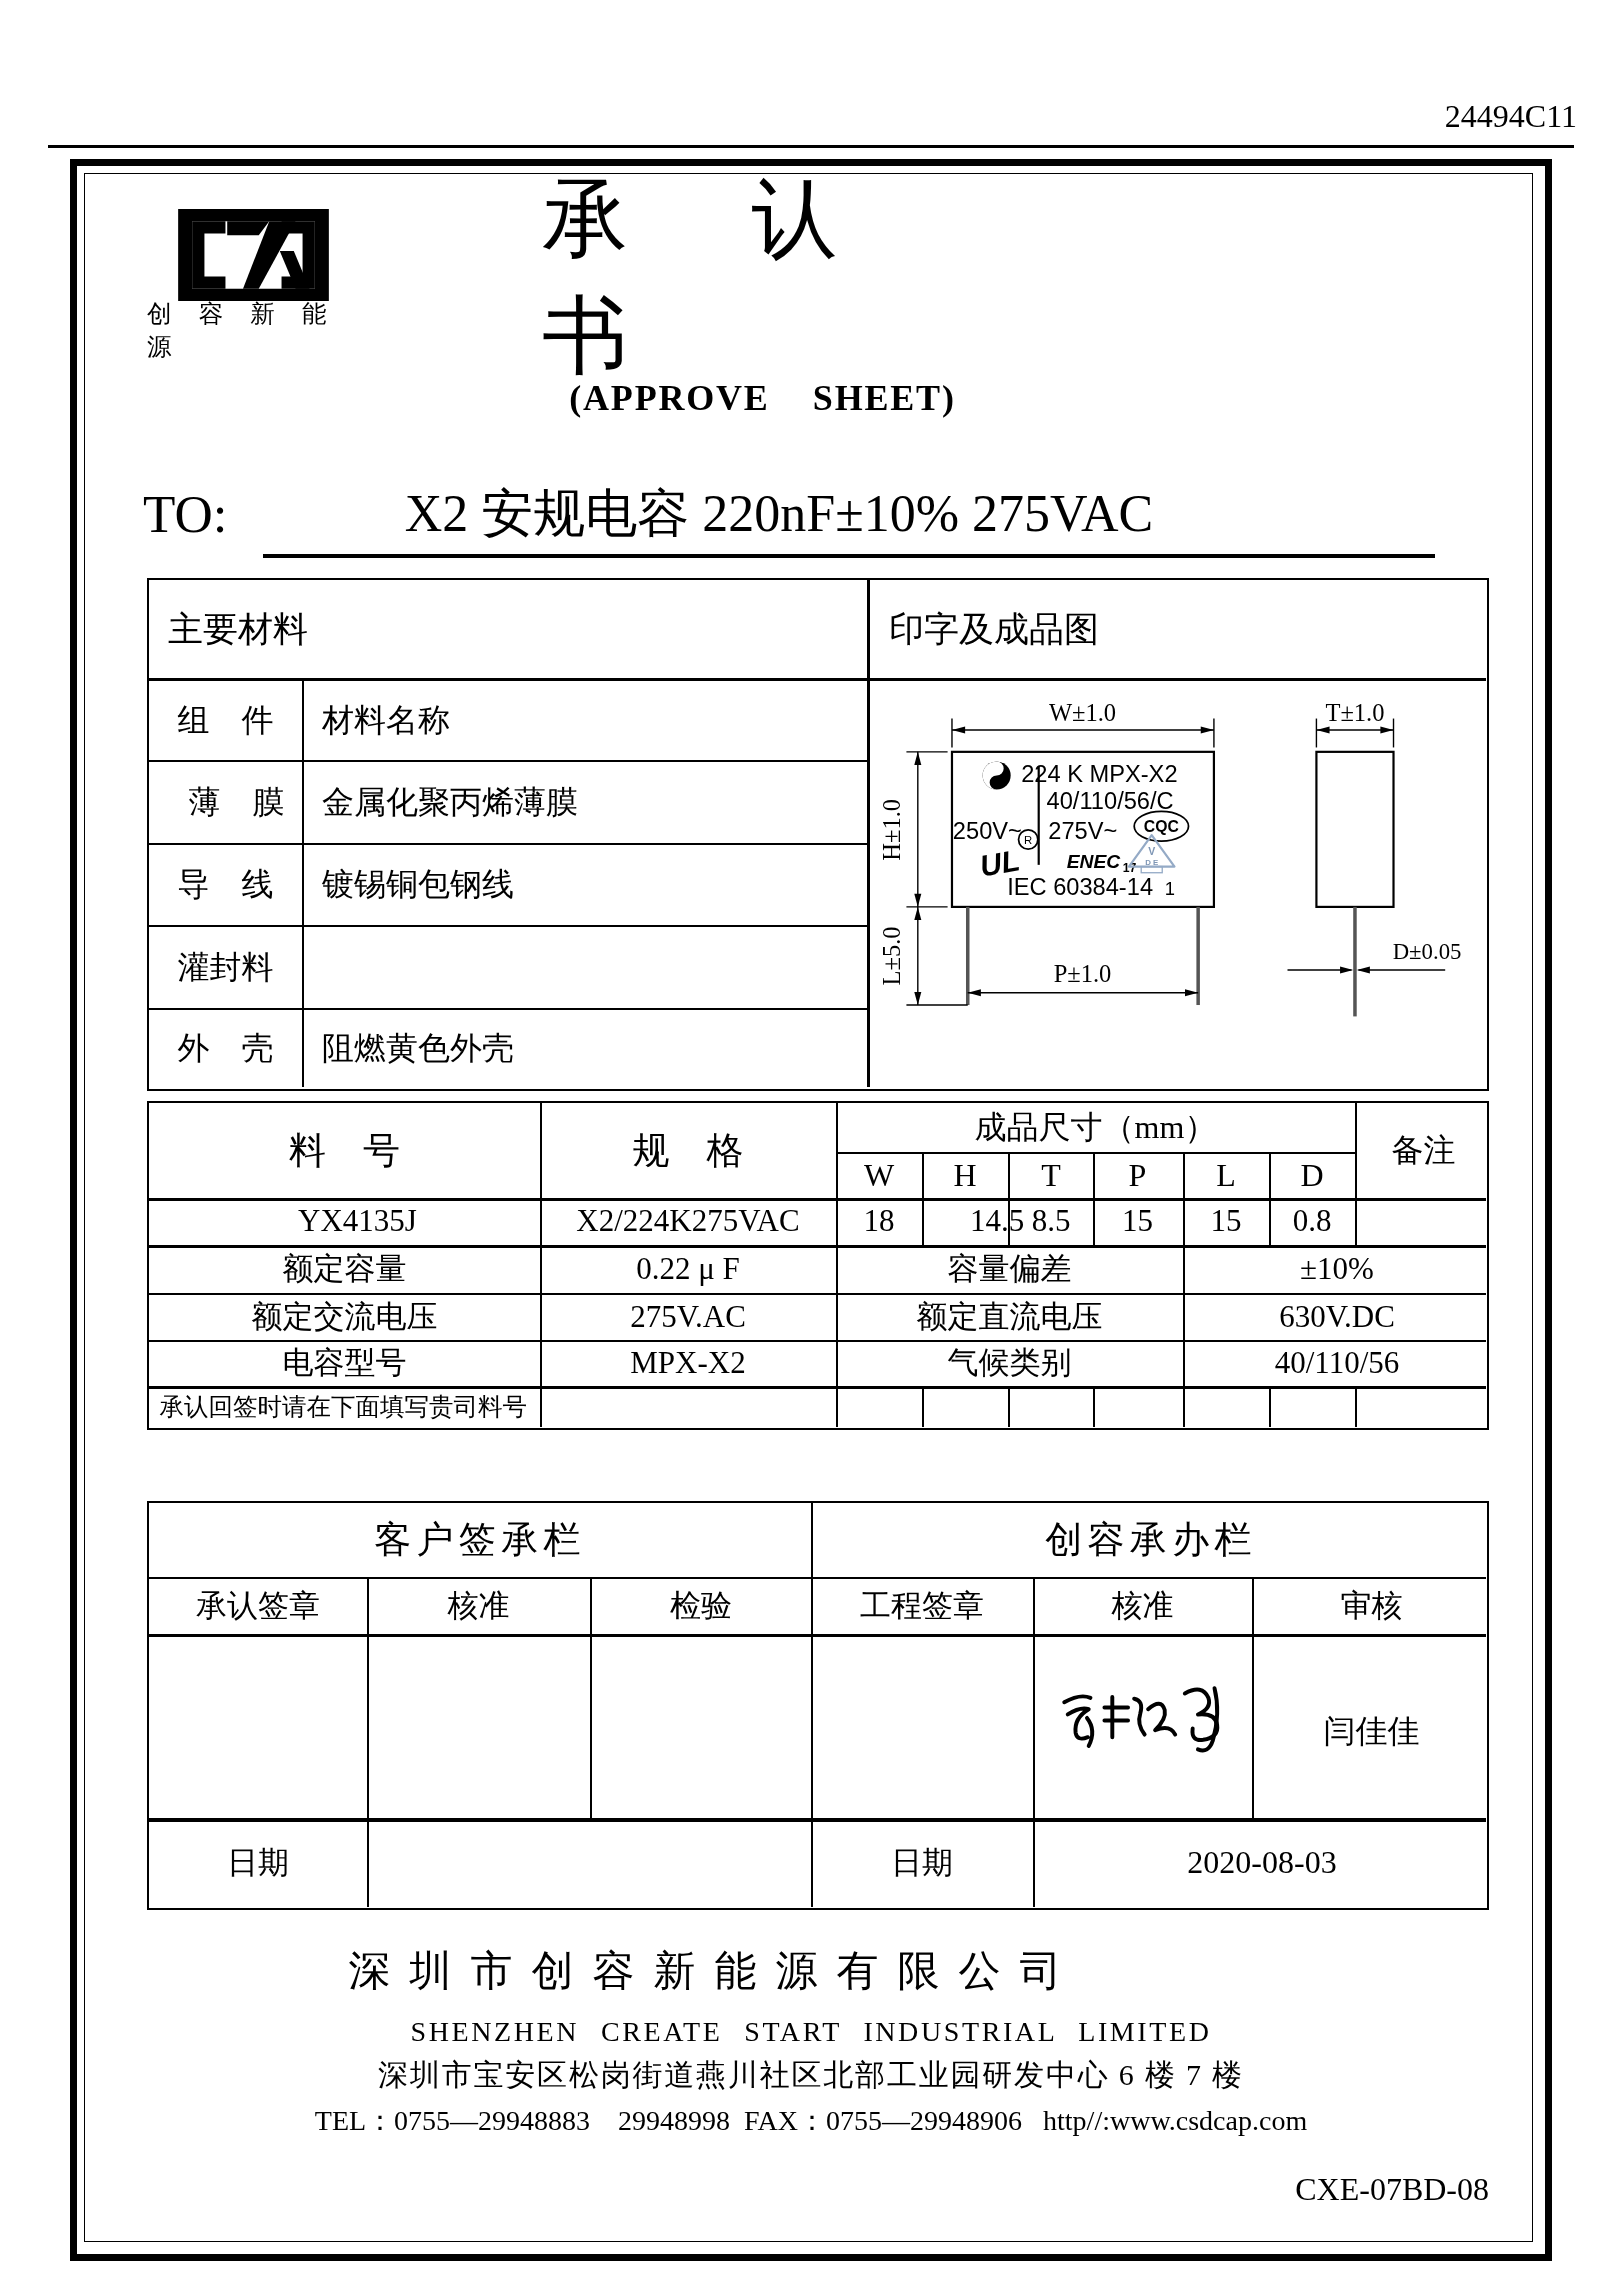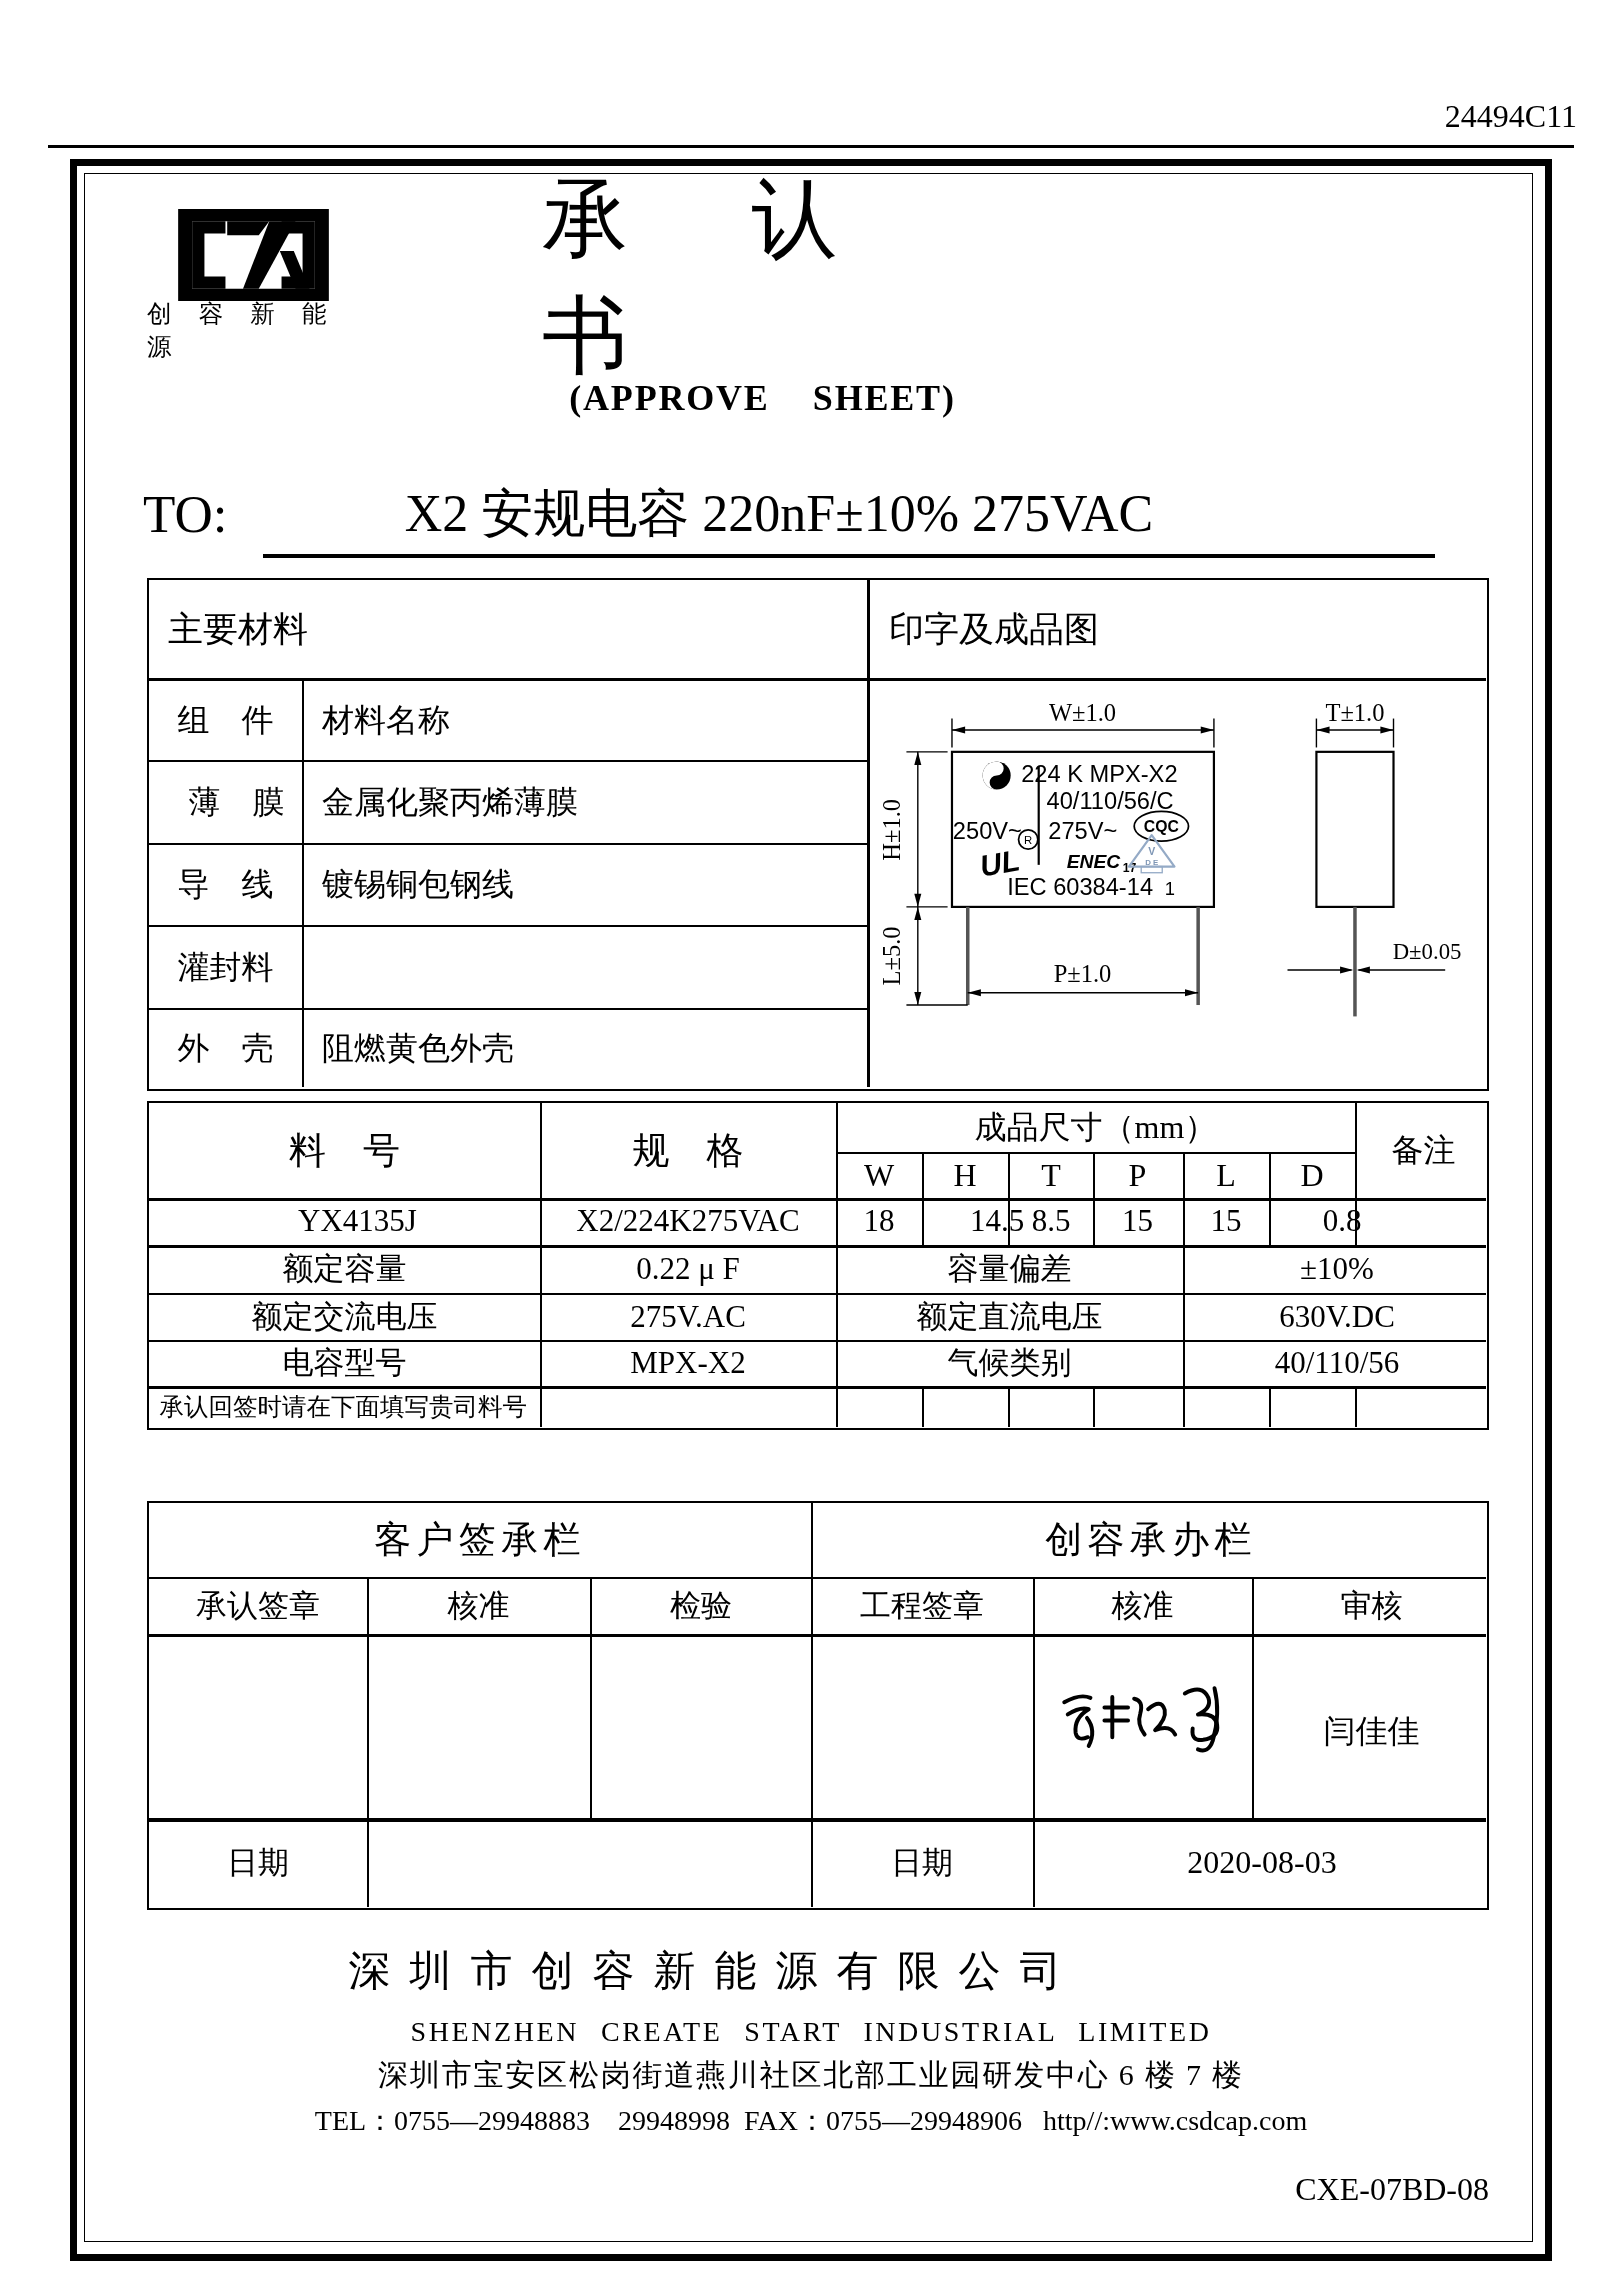--- a/index.html
+++ b/index.html
@@ -186,21 +186,21 @@
     <div class="cell" style="left:1120px;top:49px;width:86px;height:46px;font-size:32px;">D</div>
     <div class="cell" style="left:1206px;top:0;width:137px;height:95px;font-size:32px;">备注</div>
 
     <div class="cell" style="left:0;top:95px;width:417px;height:46px;font-size:31px;">YX4135J</div>
     <div class="cell" style="left:391px;top:95px;width:296px;height:46px;font-size:31px;">X2/224K275VAC</div>
     <div class="cell" style="left:687px;top:95px;width:86px;height:46px;font-size:31px;">18</div>
     <div class="cell" style="left:773px;top:95px;width:86px;height:46px;font-size:31px;padding-left:32px;">14.5</div>
     <div class="cell" style="left:859px;top:95px;width:86px;height:46px;font-size:31px;">8.5</div>
     <div class="cell" style="left:944px;top:95px;width:89px;height:46px;font-size:31px;">15</div>
     <div class="cell" style="left:1034px;top:95px;width:86px;height:46px;font-size:31px;">15</div>
-    <div class="cell" style="left:1120px;top:95px;width:86px;height:46px;font-size:31px;padding-left:30px;">0.8</div>
+    <div class="cell" style="left:1120px;top:95px;width:86px;height:46px;font-size:31px;">0.8</div>
 
     <div class="cell" style="left:0;top:142px;width:391px;height:48px;font-size:31px;">额定容量</div>
     <div class="cell" style="left:391px;top:142px;width:296px;height:48px;font-size:31px;">0.22 μ F</div>
     <div class="cell" style="left:687px;top:142px;width:347px;height:48px;font-size:31px;">容量偏差</div>
     <div class="cell" style="left:1034px;top:142px;width:308px;height:48px;font-size:31px;">±10%</div>
 
     <div class="cell" style="left:0;top:190px;width:391px;height:47px;font-size:31px;">额定交流电压</div>
     <div class="cell" style="left:391px;top:190px;width:296px;height:47px;font-size:31px;">275V.AC</div>
     <div class="cell" style="left:687px;top:190px;width:347px;height:47px;font-size:31px;">额定直流电压</div>
     <div class="cell" style="left:1034px;top:190px;width:308px;height:47px;font-size:31px;">630V.DC</div>

